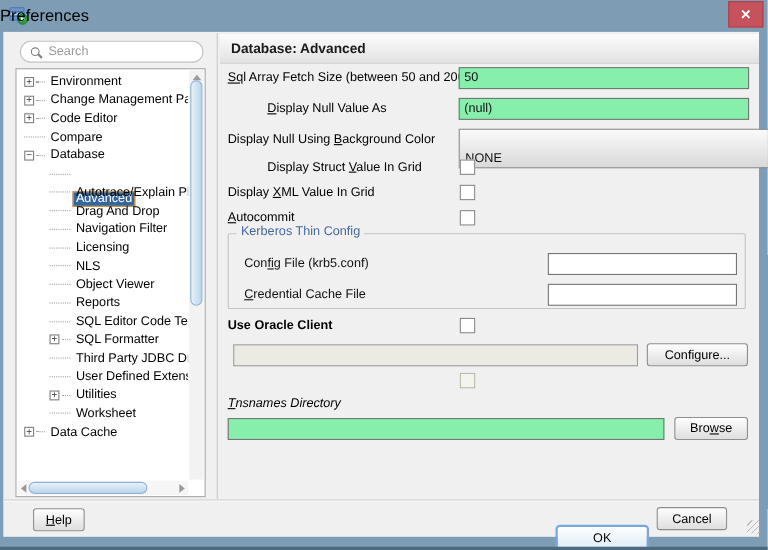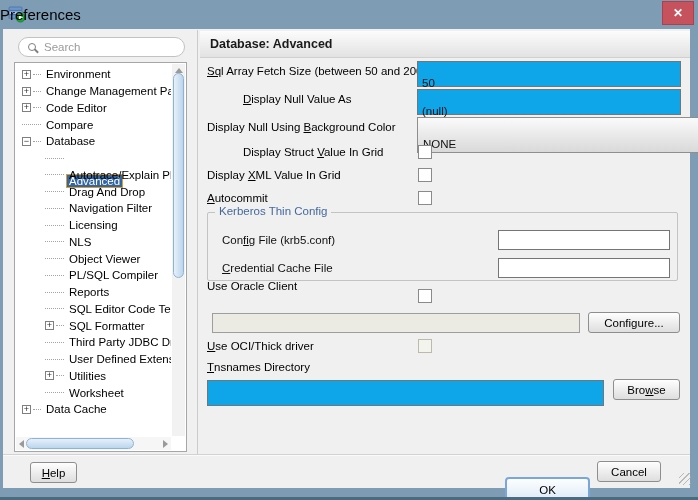--- a/index.html
+++ b/index.html
@@ -57,22 +57,22 @@
   .v-separator { position:absolute; left:194px; top:1px; width:1px; height:424px; background:#CBCBCB; }
 
   
   .panel-header { position:absolute; left:197px; top:2px; width:490px; height:27px;
                   background:linear-gradient(180deg,#FCFCFC,#E2E2E2); border-bottom:1px solid #D0D0D0;
                   display:flex; align-items:center; }
   .panel-header span { margin-left:10px; font-weight:bold; font-size:12.5px; color:#1a1a1a; }
 
   .lbl { position:absolute; left:204px; height:20px; line-height:20px; color:#000; }
   .lbl u, .btn u, .footer u { text-decoration:underline; text-underline-offset:1px; }
-  .txt { position:absolute; left:414px; width:264px; height:20px; background:#0ea5e9; border:1px solid #757575;
-         line-height:18px; padding:12px 4px; font-size:11.5px; }
+  .txt { position:absolute; left:414px; width:264px; height:20px; background:#86efac; border:1px solid #757575;
+         line-height:18px; padding:0 4px; font-size:11.5px; }
   .dd  { position:absolute; left:414px; width:314px; height:20px; border:1px solid #8E8E8E;
          background:linear-gradient(180deg,#FAFAFA,#D9D9D9); line-height:18px; padding:17px 5px; }
   .dd-arrow { position:absolute; right:6px; top:7px; width:0; height:0;
               border-left:4px solid transparent; border-right:4px solid transparent; border-top:5px solid #111; }
   .cb { position:absolute; left:415px; width:14px; height:14px; background:#fff; border:1px solid #8A8A8A; }
   .cb.disabled { border:1px solid #BBBBAA; background:#F4F4EE; }
 
   .groupbox { position:absolute; left:204px; top:183px; width:471px; height:69px; border:1px solid #C3C3C3; border-radius:2px; }
   .group-legend { position:absolute; left:212px; top:176px; background:#F0F0F0; padding:0 4px; color:#44699D; }
   .glbl { position:absolute; left:219px; height:20px; line-height:20px; }
@@ -164,24 +164,20 @@
           <div class="tree-row lvl1">
             <span class="connector long"></span>
             <span class="tree-label">NLS</span>
           </div>
           <div class="tree-row lvl1">
             <span class="connector long"></span>
             <span class="tree-label">Object Viewer</span>
           </div>
           <div class="tree-row lvl1">
             <span class="connector long"></span>
-            <span class="tree-label">PL/SQL Compiler</span>
-          </div>
-          <div class="tree-row lvl1">
-            <span class="connector long"></span>
             <span class="tree-label">Reports</span>
           </div>
           <div class="tree-row lvl1">
             <span class="connector long"></span>
             <span class="tree-label">SQL Editor Code Templates</span>
           </div>
           <div class="tree-row lvl1">
             <span class="expander">+</span>
             <span class="connector short"></span>
             <span class="tree-label">SQL Formatter</span>
@@ -250,30 +246,29 @@
 
     <div class="groupbox"></div>
     <div class="group-legend">Kerberos Thin Config</div>
 
     <div class="glbl" style="top:201px;">Con<u>fi</u>g File (krb5.conf)</div>
     <div class="gtxt" style="top:201px;"></div>
 
     <div class="glbl" style="top:229px;"><u>C</u>redential Cache File</div>
     <div class="gtxt" style="top:229px;"></div>
 
-    <div class="lbl" style="top:247px;">Use Oracle Client</div>
+    <div class="lbl" style="top:257px;font-weight:bold;">Use Oracle Client</div>
     <div class="cb" style="top:260px;"></div>
 
     <div class="txt-disabled"></div>
     <div class="btn" style="left:585px; top:283px; width:92px;">Configure...</div>
 
-    <div class="lbl" style="top:307px;"><u>U</u>se OCI/Thick driver</div>
     <div class="cb disabled" style="top:310px;"></div>
 
-    <div class="lbl" style="top:328px;"><u>T</u>nsnames Directory</div>
+    <div class="lbl" style="top:328px;font-style:italic;"><u>T</u>nsnames Directory</div>
     <div class="txt" style="top:351px; left:204px; width:397px;"></div>
     <div class="btn" style="left:610px; top:350px; width:67px;">Bro<u>w</u>se</div>
 
     <div class="footer-sep"></div>
     <div class="footer">
       <div class="btn" style="left:27px; top:433px; width:47px;"><u>H</u>elp</div>
       <div class="btn btn-ok" style="left:502px; top:448px; width:85px; height:26px;">OK</div>
       <div class="btn" style="left:594px; top:432px; width:64px;">Cancel</div>
     </div>
     <div class="resize-grip"></div>

